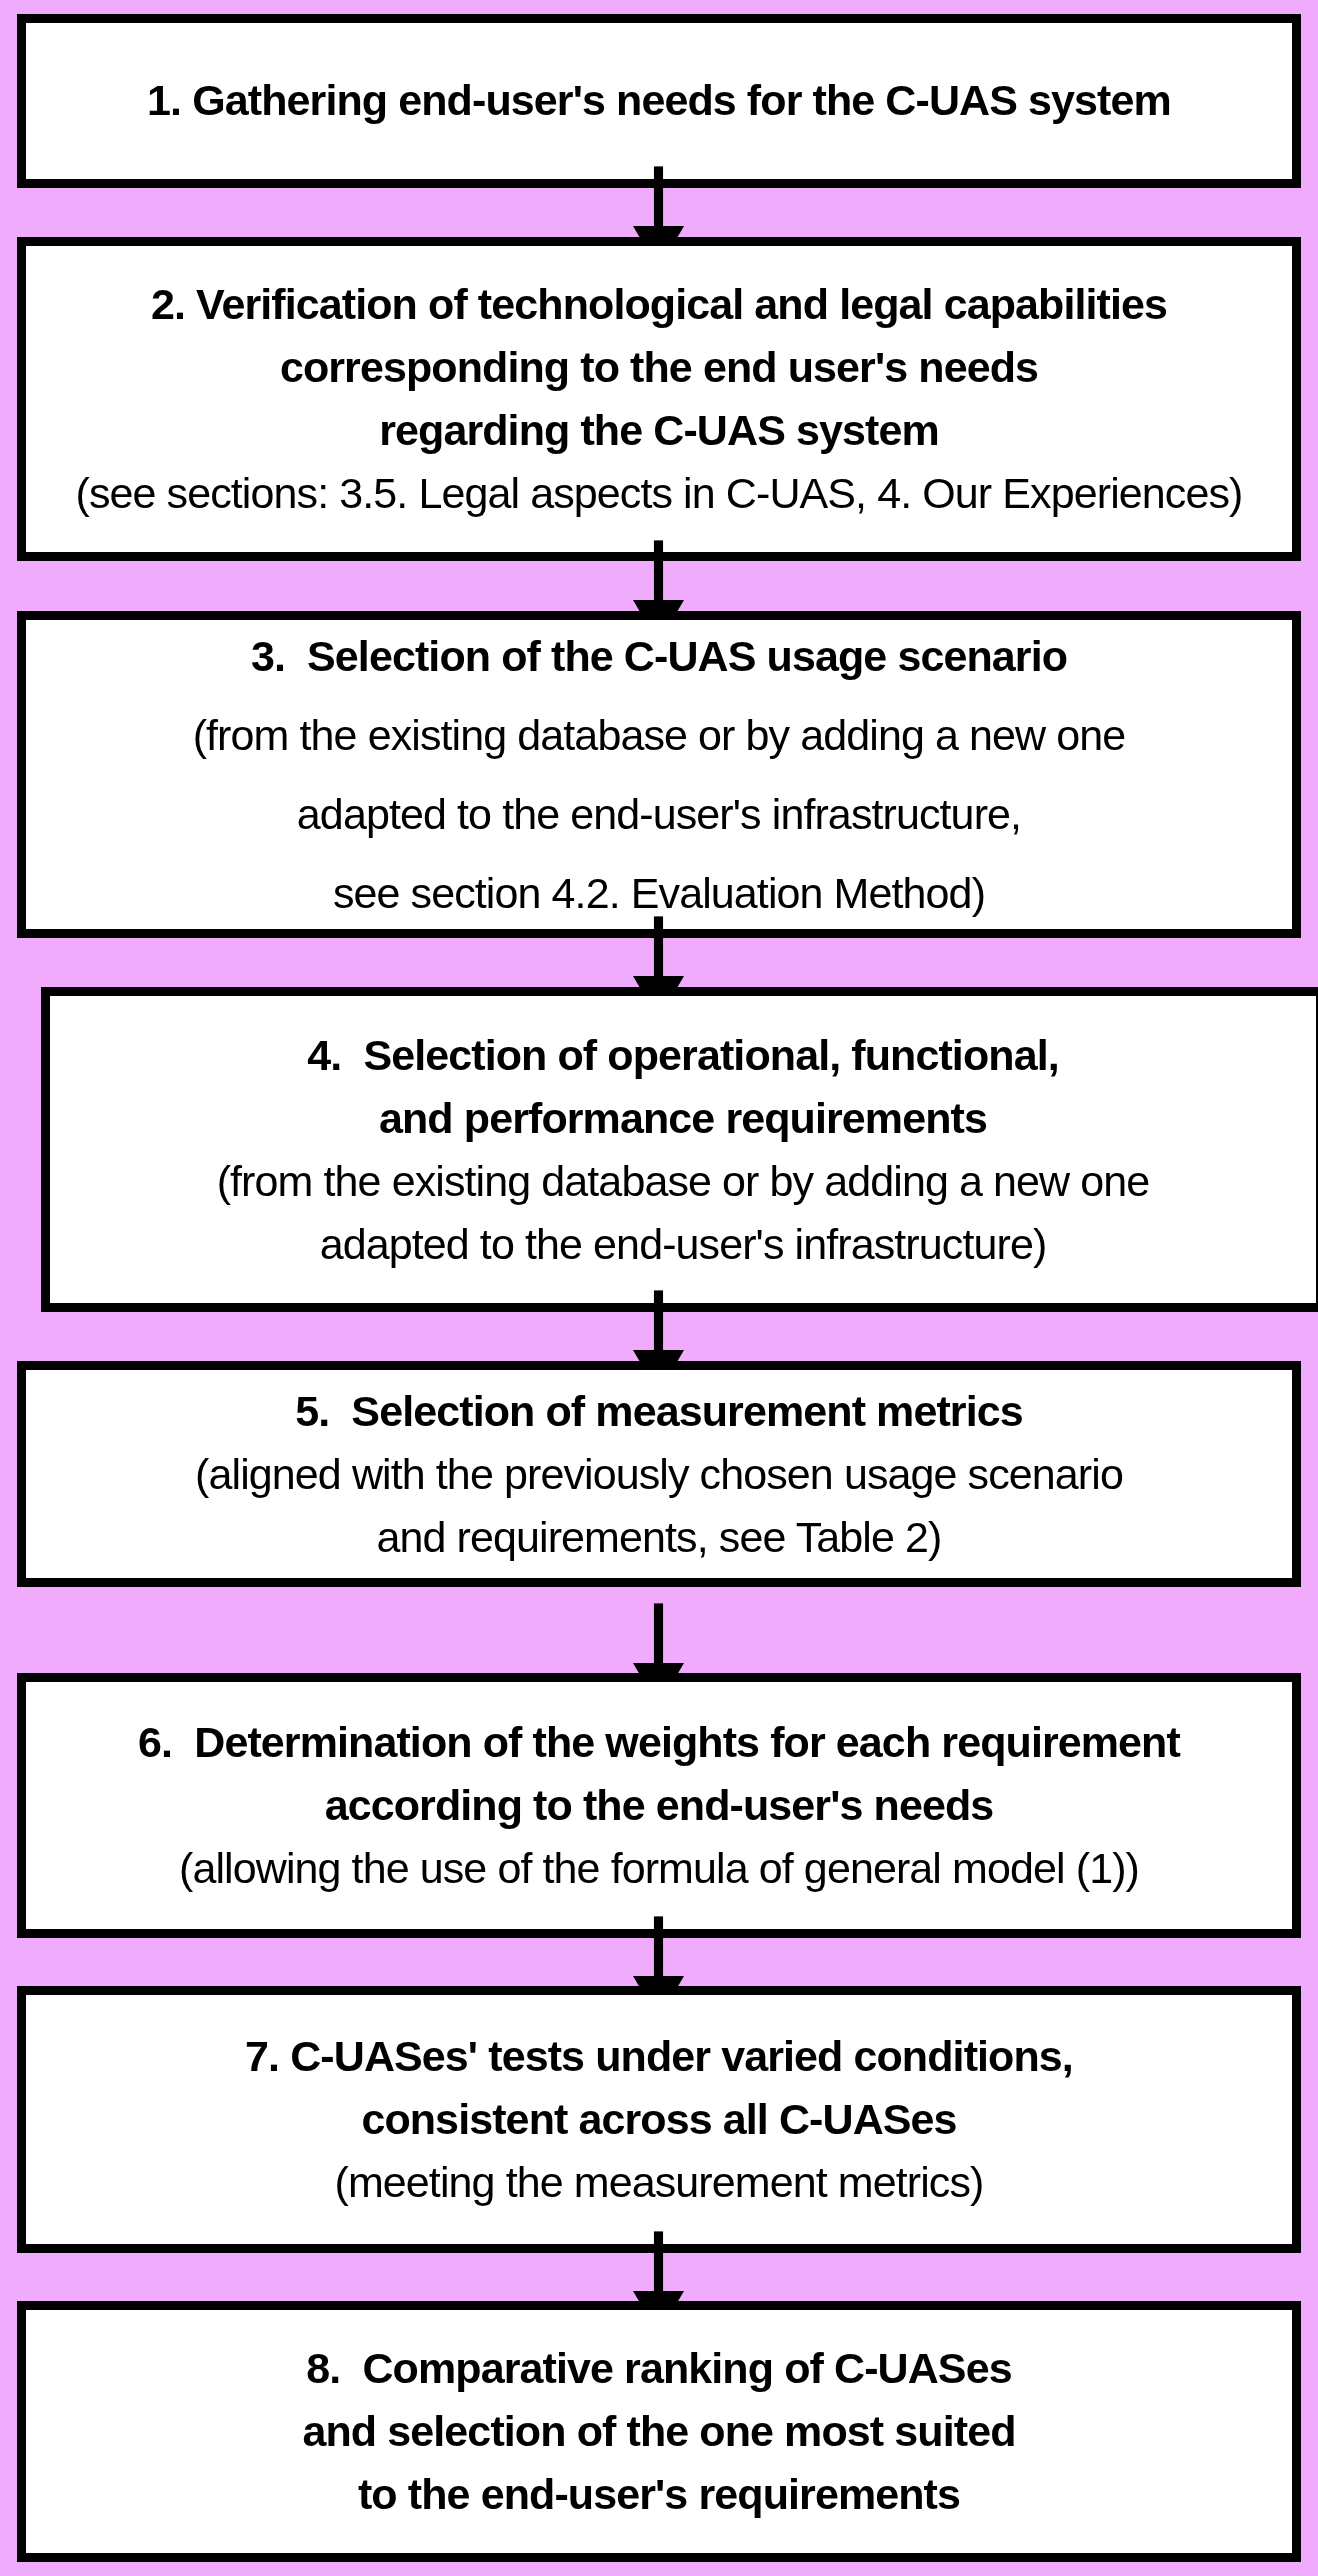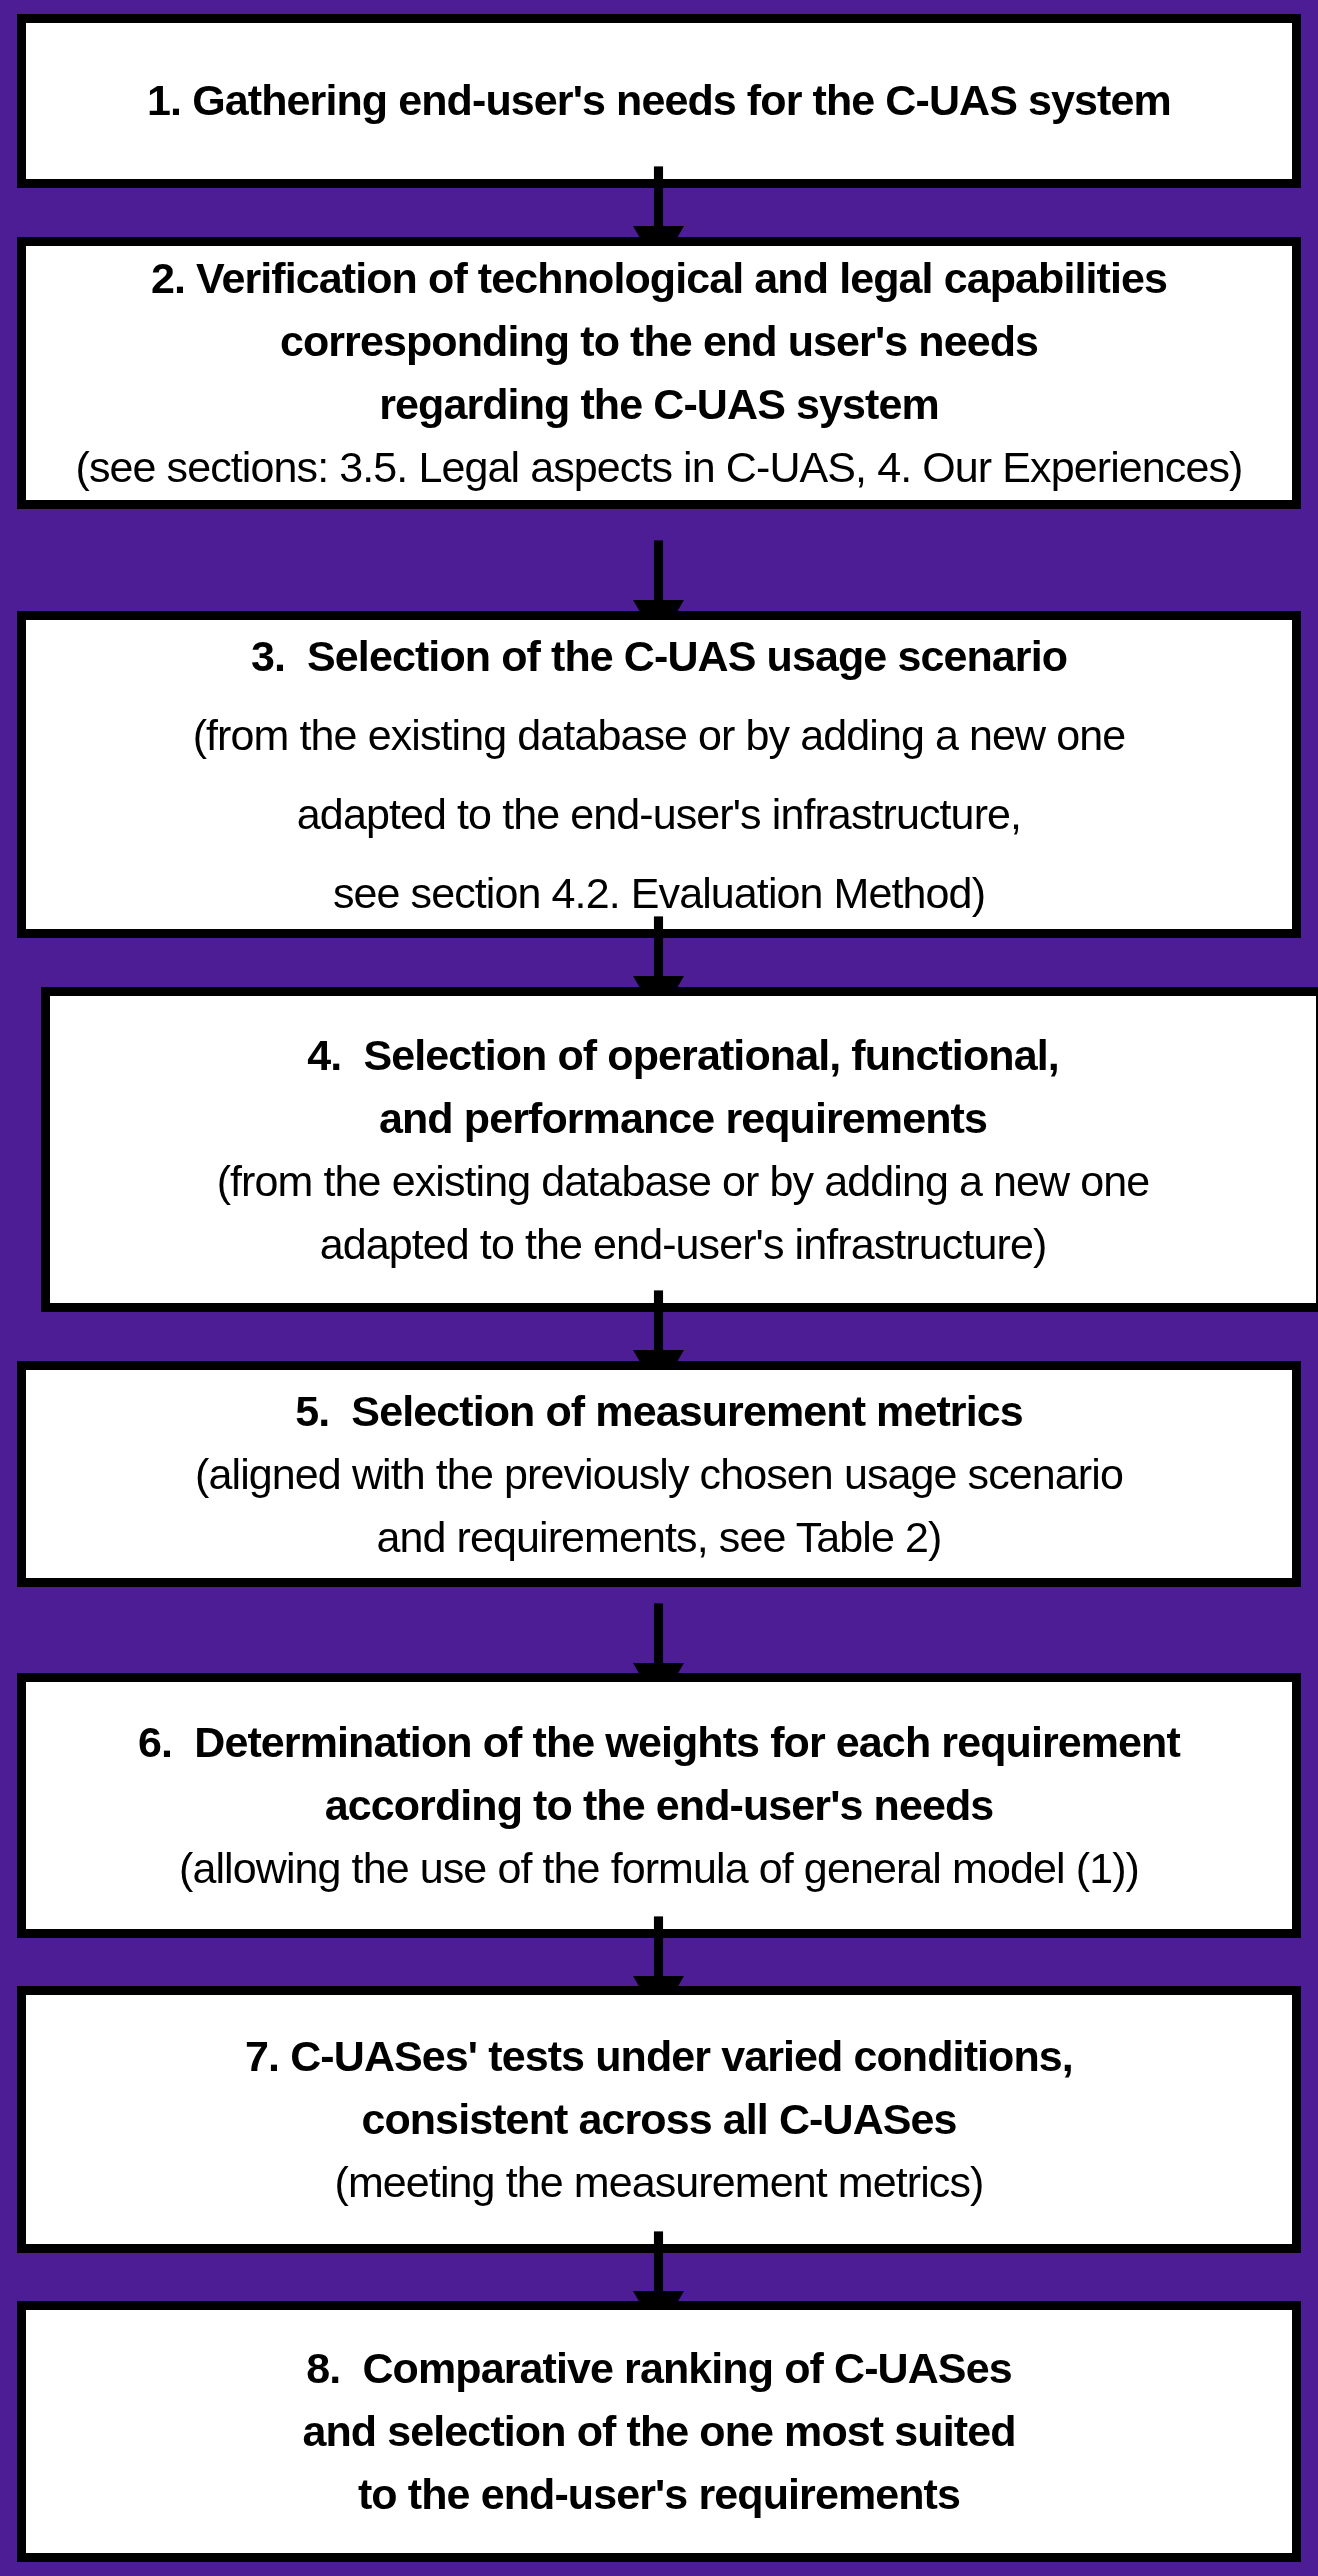--- a/index.html
+++ b/index.html
@@ -4,21 +4,21 @@
 <style>
   html, body {
     margin: 0;
     padding: 0;
     background: #ffffff;
   }
   #page {
     position: relative;
     width: 1318px;
     height: 2576px;
-    background: #4c1d95;
+    background: #f0abfc;
     font-family: "Liberation Sans", "DejaVu Sans", sans-serif;
     color: #000000;
     overflow: hidden;
   }
   .box {
     position: absolute;
     left: 17px;
     width: 1284px;
     box-sizing: border-box;
     border: 9.2px solid #000000;
@@ -32,21 +32,21 @@
   .ln {
     white-space: pre;
     font-size: 43px;
     line-height: 63px;
     letter-spacing: -0.9px;
     font-weight: 400;
     color: #000000;
   }
   .ln.b { font-weight: 700; }
   .box1 { top: 13.5px;   height: 174px; }
-  .box2 { top: 237px;  height: 272px; }
+  .box2 { top: 237px;  height: 324px; }
   .box3 { top: 611px;  height: 327px; gap: 16px; }
   .box4 { top: 987px; height: 325px; margin-left: 24px; }
   .box5 { top: 1361px; height: 226px; }
   .box6 { top: 1673px; height: 265px; }
   .box7 { top: 1986px; height: 267px; }
   .box8 { top: 2301px; height: 261px; }
   .arrow {
     position: absolute;
     left: 633px; 
     width: 51px;

